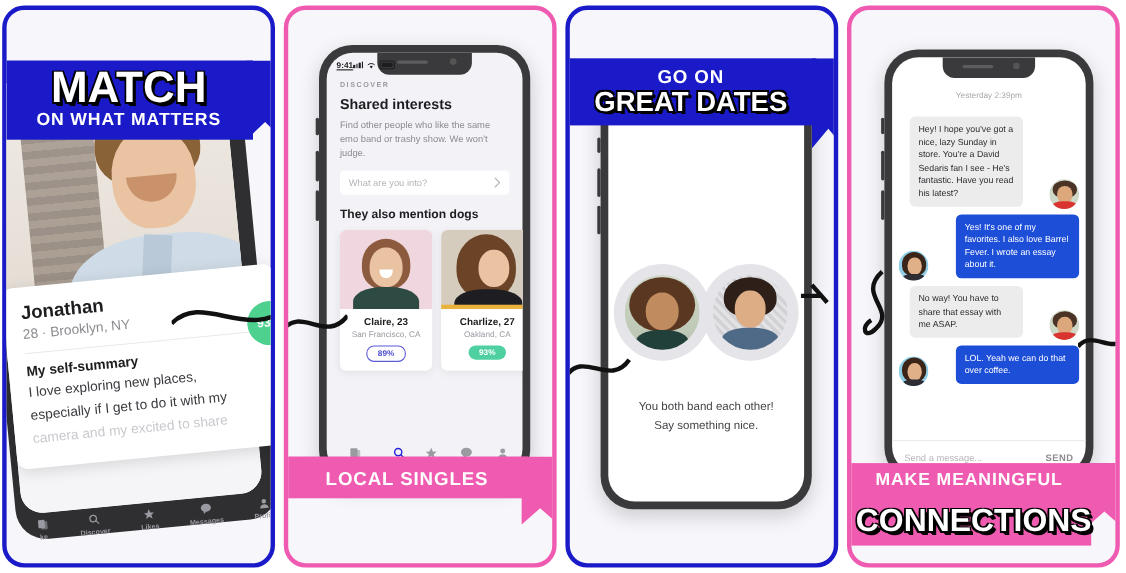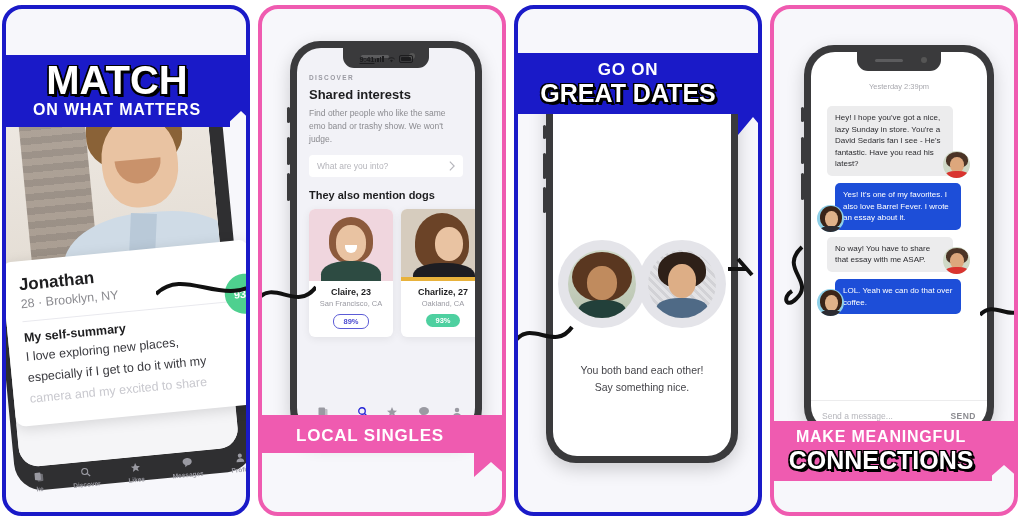--- a/index.html
+++ b/index.html
@@ -55,21 +55,21 @@
   
   .face{position:relative;overflow:hidden;}
   .skin{position:absolute;border-radius:50%;background:#e9c3a2;}
   .hair{position:absolute;border-radius:50% 50% 42% 42%;background:#6b4a31;}
   .shirt{position:absolute;border-radius:44% 44% 0 0;}
 
   
   .p2phone{left:28px;top:32px;width:192px;height:398px;}
   .p2screen{left:7px;top:7px;width:178px;height:384px;border-radius:24px;background:#f2f2f7;}
   .p2notch{width:86px;height:20px;}
-  .statusbar{position:absolute;top:0;left:0;right:0;height:22px;display:flex;align-items:center;justify-content:center;padding:0 9px;box-sizing:border-box;font-size:7.5px;font-weight:bold;color:#1d1d1f;z-index:6;text-decoration:underline;}
+  .statusbar{position:absolute;top:0;left:0;right:0;height:22px;display:flex;align-items:center;justify-content:flex-start;padding:0 9px;box-sizing:border-box;font-size:7.5px;font-weight:bold;color:#1d1d1f;z-index:6;text-decoration:underline;}
   .sb-right{display:flex;align-items:center;gap:3px;}
   .bars{display:flex;align-items:flex-end;gap:1px;height:6px;}
   .bars i{width:1.5px;background:#1d1d1f;display:block;}
   .batt{width:12px;height:6px;border:1px solid #1d1d1f;border-radius:2px;position:relative;}
   .batt::after{content:"";position:absolute;inset:1px;background:#1d1d1f;border-radius:1px;}
   .p2body{position:absolute;top:26px;left:0;right:0;bottom:30px;padding:0 12px;box-sizing:border-box;}
   .eyebrow{font-size:6.5px;letter-spacing:1.4px;color:#9a9aa2;font-weight:bold;}
   .h2t{font-size:13px;font-weight:bold;color:#1d1d1f;margin-top:6px;}
   .p2sub{font-size:8.5px;color:#8b8b90;line-height:1.5;margin-top:5px;}
   .searchbox{margin-top:10px;background:#fff;border-radius:4px;height:22px;display:flex;align-items:center;justify-content:space-between;padding:0 8px;color:#b5b5bb;font-size:8.5px;}
@@ -94,21 +94,21 @@
   .av{position:absolute;top:10px;width:68px;height:68px;border-radius:50%;overflow:hidden;}
   .av.l{left:10px;} .av.r{right:10px;}
   .p3text{position:absolute;left:0;right:0;top:290px;text-align:center;font-size:10.5px;color:#45454a;line-height:1.6;}
 
   
   .p4phone{left:30px;top:36px;width:190px;height:392px;}
   .p4screen{left:7px;top:7px;width:176px;height:378px;border-radius:24px;background:#fff;}
   .p4notch{width:84px;height:19px;}
   .chatdate{text-align:center;font-size:7.5px;color:#a8a8ae;margin-top:30px;}
   .msgs{position:absolute;left:0;right:0;top:54px;bottom:34px;padding:0 6px;box-sizing:border-box;}
-  .row{display:flex;align-items:flex-end;margin-bottom:7px;}
+  .row{display:flex;align-items:flex-end;margin-bottom:7px;gap:34px;}
   .row.them{justify-content:flex-start;padding-left:10px;}
   .row.me{justify-content:flex-start;}
   .bub{border-radius:5px;padding:6px 8px;font-size:8px;line-height:1.45;max-width:126px;box-sizing:border-box;}
   .bub.them{background:#ececed;color:#2c2c30;}
   .bub.me{background:#1d4ed8;color:#fff;}
   .ava{width:27px;height:27px;border-radius:50%;overflow:hidden;flex:0 0 auto;position:relative;}
   .row.them .ava{margin-left:-10px;margin-bottom:-2px;}
   .row.me .ava{margin-right:-9px;margin-bottom:-2px;z-index:2;}
   .composer{position:absolute;left:0;right:0;bottom:0;height:30px;border-top:1px solid #ececed;display:flex;align-items:center;justify-content:space-between;padding:0 11px;box-sizing:border-box;}
   .ph{font-size:8.5px;color:#b5b5bb;}
@@ -439,18 +439,18 @@
         <div class="sidebtn" style="left:-3px;top:62px;width:3px;height:15px;"></div>
         <div class="sidebtn" style="left:-3px;top:92px;width:3px;height:27px;"></div>
         <div class="sidebtn" style="left:-3px;top:128px;width:3px;height:27px;"></div>
       </div>
 
       <svg class="tail" style="left:214px;top:412px;" width="32" height="58" viewBox="0 0 32 58">
           <polygon points="0,0 32,0 32,58 16,44 0,58" fill="#ef5bb0"></polygon>
         </svg>
       <div class="banner pink" style="left:-4px;top:412px;width:222px;padding-top:8px;">
         <div class="b-small" style="font-size:16px;">MAKE MEANINGFUL</div>
-        <div class="b-big" style="font-size:25px;margin-top:3px;">CONNECTIONS</div>
+        <div class="b-big" style="font-size:29px;margin-top:15px;">CONNECTIONS</div>
       </div>
     </div>
   </div>
 
 </div>
 
 </body></html>

